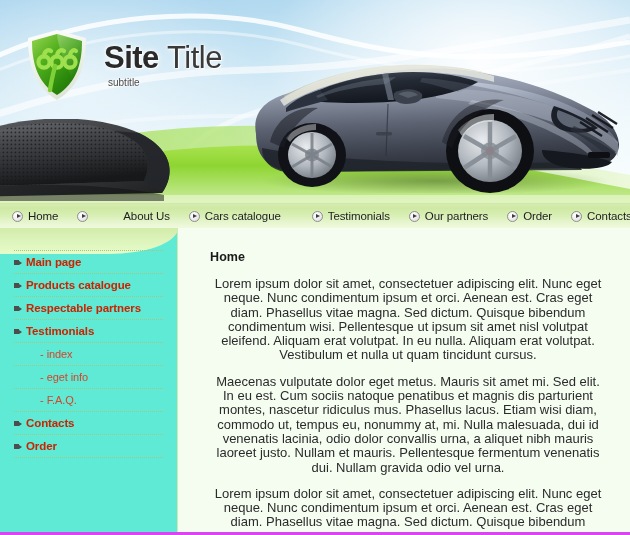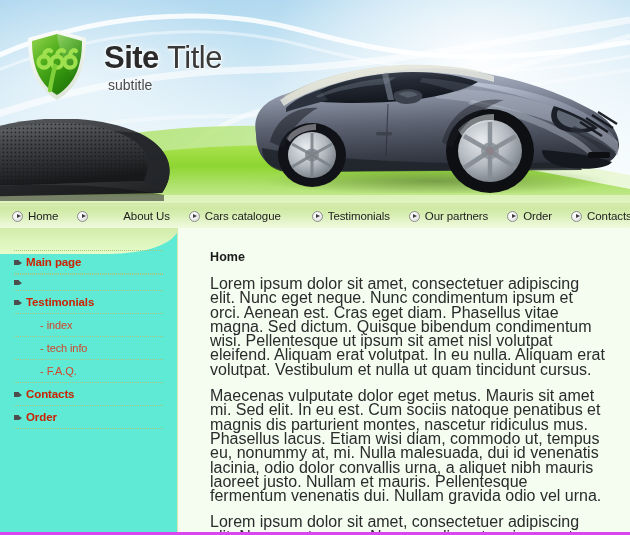--- a/index.html
+++ b/index.html
@@ -67,21 +67,21 @@
     letter-spacing: -0.5px;
     color: #2a2a2a;
     text-shadow: 0 0 3px #ffffff, 0 0 6px #ffffff, 1px 1px 0 rgba(255,255,255,0.9);
     display: block;
   }
   .brand .site-title .thin { font-weight: normal; color: #3a3a3a; }
   .brand .subtitle {
     display: block;
     margin-top: 5px;
     margin-left: 4px;
-    font-size: 14px;
+    font-size: 10px;
     color: #4a4a4a;
     text-shadow: 0 0 3px #ffffff, 0 0 5px #ffffff;
   }
 
   
   .navbar {
     position: absolute; left: 0; top: 203px;
     width: 630px; height: 25px;
     background: linear-gradient(to bottom, #d6ecb0 0%, #cfe9a4 18%, #d9efb6 50%, #e7f6d0 78%, #f0fade 100%);
     border-top: 1px solid #cfe8a6;
@@ -192,24 +192,24 @@
   }
   h1.page-title {
     margin: 0 0 13px 0;
     font-size: 12.5px;
     font-weight: bold;
     color: #1a1a1a;
     letter-spacing: 0.1px;
   }
   p.para {
     margin: 0 0 12px 0;
-    font-size: 16px;
+    font-size: 13px;
     line-height: 14.3px;
     color: #2b2b2b;
-    text-align: left;
+    text-align: center;
   }
 </style>
 </head>
 <body>
 
 <div id="page">
 
   <div class="header">
     <div class="sky-glow"></div>
     <div class="sky-glow2"></div>
@@ -472,45 +472,52 @@
       <div class="sidebar-cap"></div>
       <ul class="side-list" id="side-list">
           <li class="side-sep"></li>
           <li class="side-row">
             <a class="side-link" href="#">
               <span class="side-bullet"></span>
               <span class="side-text">Main page</span>
             </a>
           </li>
           <li class="side-sep"></li>
-          <li class="side-sep"></li>
           <li class="side-row">
             <a class="side-link" href="#">
               <span class="side-bullet"></span>
+              <span class="side-text">Products catalogue</span>
+            </a>
+          </li>
+          <li class="side-sep"></li>
+          <li class="side-row">
+            <a class="side-link" href="#">
+              <span class="side-bullet"></span>
+              <span class="side-text">Respectable partners</span>
             </a>
           </li>
           <li class="side-sep"></li>
           <li class="side-row">
             <a class="side-link" href="#">
               <span class="side-bullet"></span>
               <span class="side-text">Testimonials</span>
             </a>
           </li>
           <li class="side-sep"></li>
           <li class="side-row">
             <a class="side-link sub" href="#">
               <span class="side-dash">-</span>
               <span class="side-text">index</span>
             </a>
           </li>
           <li class="side-sep"></li>
           <li class="side-row">
             <a class="side-link sub" href="#">
               <span class="side-dash">-</span>
-              <span class="side-text">tech info</span>
+              <span class="side-text">eget info</span>
             </a>
           </li>
           <li class="side-sep"></li>
           <li class="side-row">
             <a class="side-link sub" href="#">
               <span class="side-dash">-</span>
               <span class="side-text">F.A.Q.</span>
             </a>
           </li>
           <li class="side-sep"></li>

